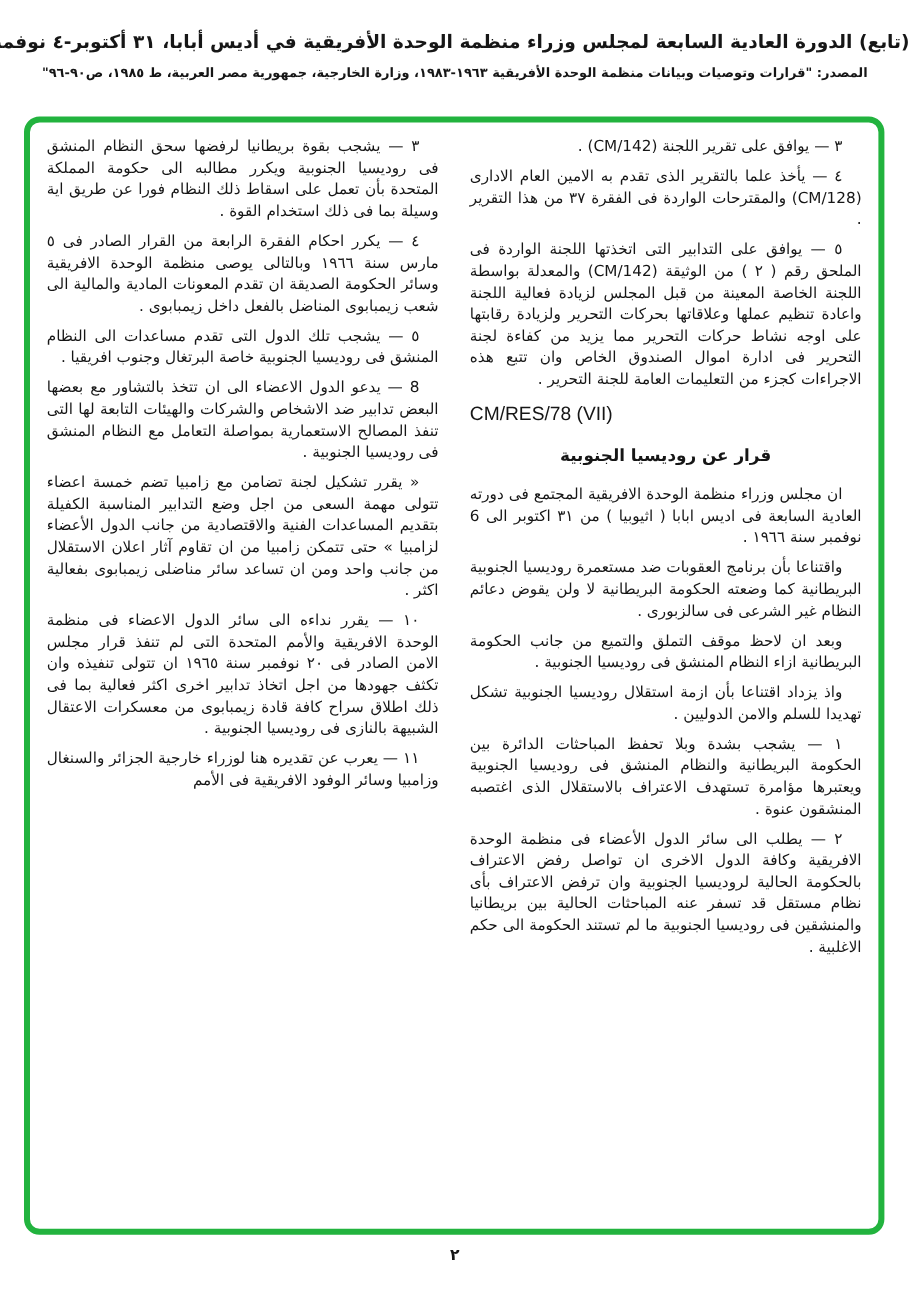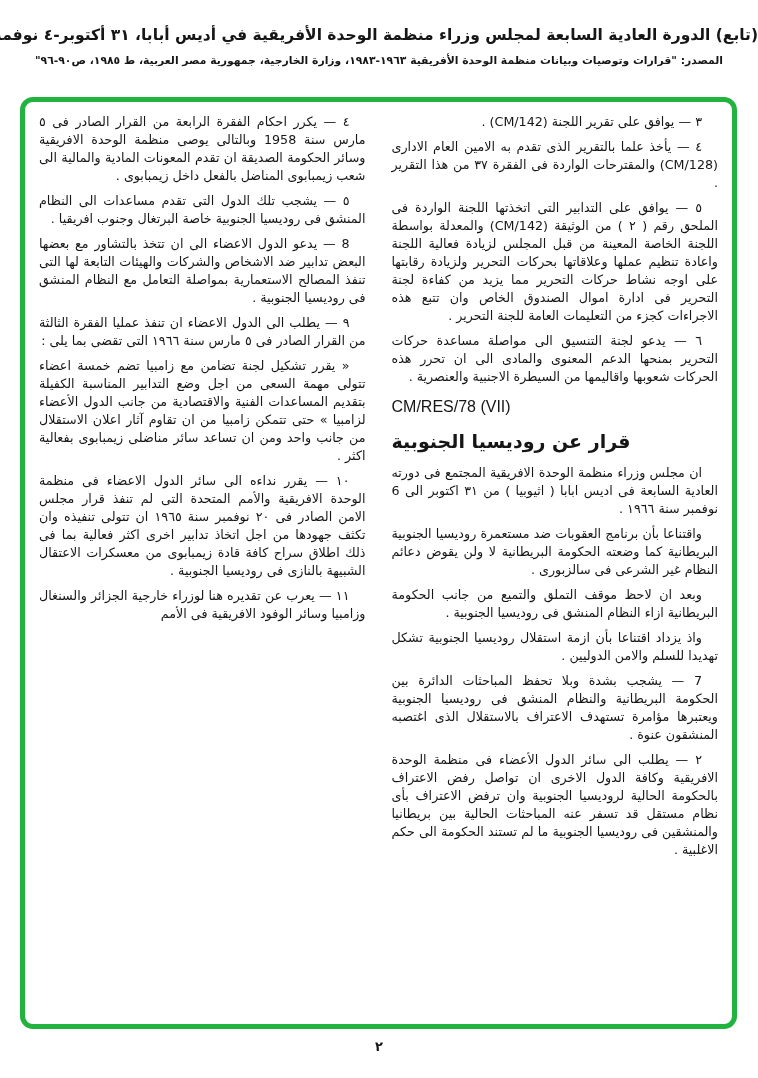--- a/index.html
+++ b/index.html
@@ -66,23 +66,23 @@
     text-indent: 16px;
   }
   .doc-code {
     direction: ltr;
     text-align: left;
     font-family: Liberation Sans, sans-serif;
     font-size: 16px;
     margin: 12px 0 16px 0;
   }
   .res-title {
-    font-size: 19px;
+    font-size: 14px;
     font-weight: bold;
-    text-align: left;
+    text-align: center;
     margin: 0 0 14px 0;
     text-indent: 0;
   }
   .page-number {
     position: absolute;
     top: 1039px;
     left: 0;
     width: 758px;
     text-align: center;
     font-size: 13px;
@@ -97,36 +97,35 @@
   <div class="source-line">المصدر: "قرارات وتوصيات وبيانات منظمة الوحدة الأفريقية ١٩٦٣-١٩٨٣، وزارة الخارجية، جمهورية مصر العربية، ط ١٩٨٥، ص٩٠-٩٦"</div>
 </header>
 
 <div class="document-frame">
   <div class="columns">
 
     <div class="column">
       <p>٣ — يوافق على تقرير اللجنة (CM/142) .</p>
       <p>٤ — يأخذ علما بالتقرير الذى تقدم به الامين العام الادارى (CM/128) والمقترحات الواردة فى الفقرة ٣٧ من هذا التقرير .</p>
       <p>٥ — يوافق على التدابير التى اتخذتها اللجنة الواردة فى الملحق رقم ( ٢ ) من الوثيقة (CM/142) والمعدلة بواسطة اللجنة الخاصة المعينة من قبل المجلس لزيادة فعالية اللجنة واعادة تنظيم عملها وعلاقاتها بحركات التحرير ولزيادة رقابتها على اوجه نشاط حركات التحرير مما يزيد من كفاءة لجنة التحرير فى ادارة اموال الصندوق الخاص وان تتبع هذه الاجراءات كجزء من التعليمات العامة للجنة التحرير .</p>
-      <p>٦ — يدعو لجنة التنسيق الى مواصلة مساعدة حركات التحرير بمنحها الدعم المعنوى والمادى الى ان تحرر هذه الحركات شعوبها واقاليمها من السيطرة الاجنبية والعنصرية .</p>
       <div class="doc-code">CM/RES/78 (VII)</div>
       <h3 class="res-title">قرار عن روديسيا الجنوبية</h3>
       <p>ان مجلس وزراء منظمة الوحدة الافريقية المجتمع فى دورته العادية السابعة فى اديس ابابا ( اثيوبيا ) من ٣١ اكتوبر الى 6 نوفمبر سنة ١٩٦٦ .</p>
       <p>واقتناعا بأن برنامج العقوبات ضد مستعمرة روديسيا الجنوبية البريطانية كما وضعته الحكومة البريطانية لا ولن يقوض دعائم النظام غير الشرعى فى سالزبورى .</p>
       <p>وبعد ان لاحظ موقف التملق والتميع من جانب الحكومة البريطانية ازاء النظام المنشق فى روديسيا الجنوبية .</p>
       <p>واذ يزداد اقتناعا بأن ازمة استقلال روديسيا الجنوبية تشكل تهديدا للسلم والامن الدوليين .</p>
-      <p>7 — يشجب بشدة وبلا تحفظ المباحثات الدائرة بين الحكومة البريطانية والنظام المنشق فى روديسيا الجنوبية ويعتبرها مؤامرة تستهدف الاعتراف بالاستقلال الذى اغتصبه المنشقون عنوة .</p>
+      <p>١ — يشجب بشدة وبلا تحفظ المباحثات الدائرة بين الحكومة البريطانية والنظام المنشق فى روديسيا الجنوبية ويعتبرها مؤامرة تستهدف الاعتراف بالاستقلال الذى اغتصبه المنشقون عنوة .</p>
       <p>٢ — يطلب الى سائر الدول الأعضاء فى منظمة الوحدة الافريقية وكافة الدول الاخرى ان تواصل رفض الاعتراف بالحكومة الحالية لروديسيا الجنوبية وان ترفض الاعتراف بأى نظام مستقل قد تسفر عنه المباحثات الحالية بين بريطانيا والمنشقين فى روديسيا الجنوبية ما لم تستند الحكومة الى حكم الاغلبية .</p>
     </div>
 
     <div class="column">
-      <p>٤ — يكرر احكام الفقرة الرابعة من القرار الصادر فى ٥ مارس سنة 1958 وبالتالى يوصى منظمة الوحدة الافريقية وسائر الحكومة الصديقة ان تقدم المعونات المادية والمالية الى شعب زيمبابوى المناضل بالفعل داخل زيمبابوى .</p>
+      <p>٣ — يشجب بقوة بريطانيا لرفضها سحق النظام المنشق فى روديسيا الجنوبية ويكرر مطالبه الى حكومة المملكة المتحدة بأن تعمل على اسقاط ذلك النظام فورا عن طريق اية وسيلة بما فى ذلك استخدام القوة .</p>
+      <p>٤ — يكرر احكام الفقرة الرابعة من القرار الصادر فى ٥ مارس سنة ١٩٦٦ وبالتالى يوصى منظمة الوحدة الافريقية وسائر الحكومة الصديقة ان تقدم المعونات المادية والمالية الى شعب زيمبابوى المناضل بالفعل داخل زيمبابوى .</p>
       <p>٥ — يشجب تلك الدول التى تقدم مساعدات الى النظام المنشق فى روديسيا الجنوبية خاصة البرتغال وجنوب افريقيا .</p>
       <p>8 — يدعو الدول الاعضاء الى ان تتخذ بالتشاور مع بعضها البعض تدابير ضد الاشخاص والشركات والهيئات التابعة لها التى تنفذ المصالح الاستعمارية بمواصلة التعامل مع النظام المنشق فى روديسيا الجنوبية .</p>
-      <p>٩ — يطلب الى الدول الاعضاء ان تنفذ عمليا الفقرة الثالثة من القرار الصادر فى ٥ مارس سنة ١٩٦٦ التى تقضى بما يلى :</p>
       <p class="quote">« يقرر تشكيل لجنة تضامن مع زامبيا تضم خمسة اعضاء تتولى مهمة السعى من اجل وضع التدابير المناسبة الكفيلة بتقديم المساعدات الفنية والاقتصادية من جانب الدول الأعضاء لزامبيا » حتى تتمكن زامبيا من ان تقاوم آثار اعلان الاستقلال من جانب واحد ومن ان تساعد سائر مناضلى زيمبابوى بفعالية اكثر .</p>
       <p>١٠ — يقرر نداءه الى سائر الدول الاعضاء فى منظمة الوحدة الافريقية والأمم المتحدة التى لم تنفذ قرار مجلس الامن الصادر فى ٢٠ نوفمبر سنة ١٩٦٥ ان تتولى تنفيذه وان تكثف جهودها من اجل اتخاذ تدابير اخرى اكثر فعالية بما فى ذلك اطلاق سراح كافة قادة زيمبابوى من معسكرات الاعتقال الشبيهة بالنازى فى روديسيا الجنوبية .</p>
       <p>١١ — يعرب عن تقديره هنا لوزراء خارجية الجزائر والسنغال وزامبيا وسائر الوفود الافريقية فى الأمم</p>
     </div>
 
   </div>
 </div>
 
 <div class="page-number">٢</div>
 

